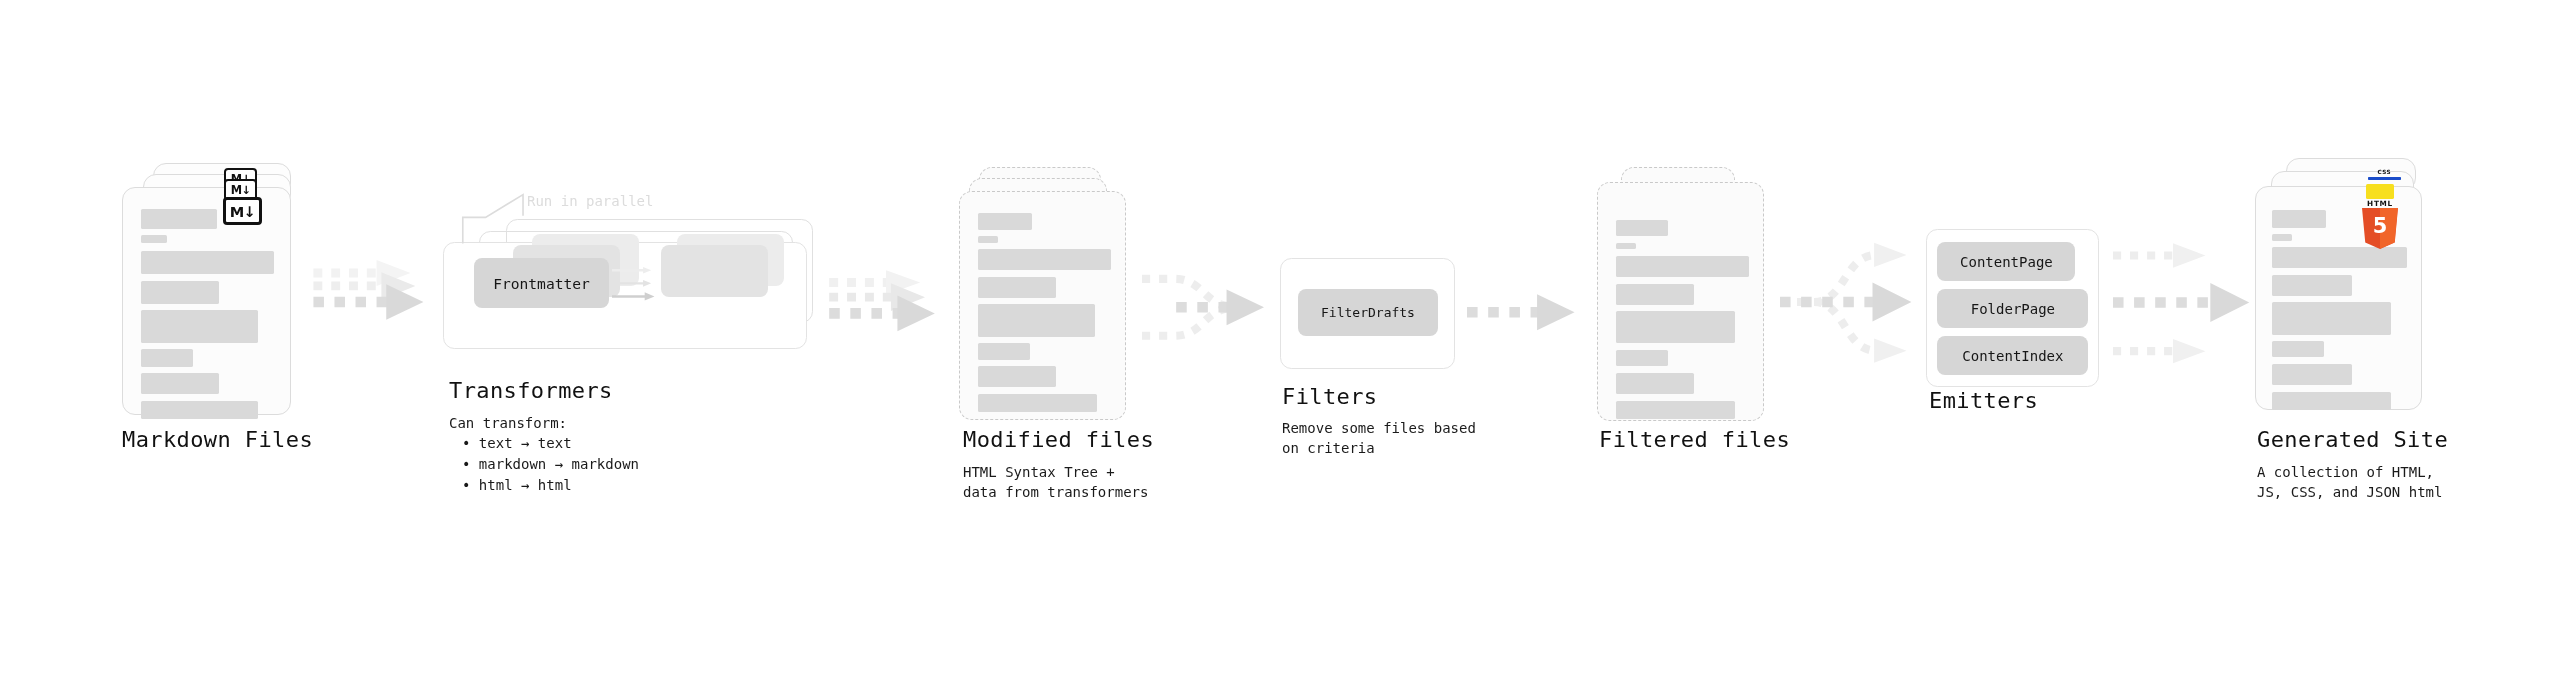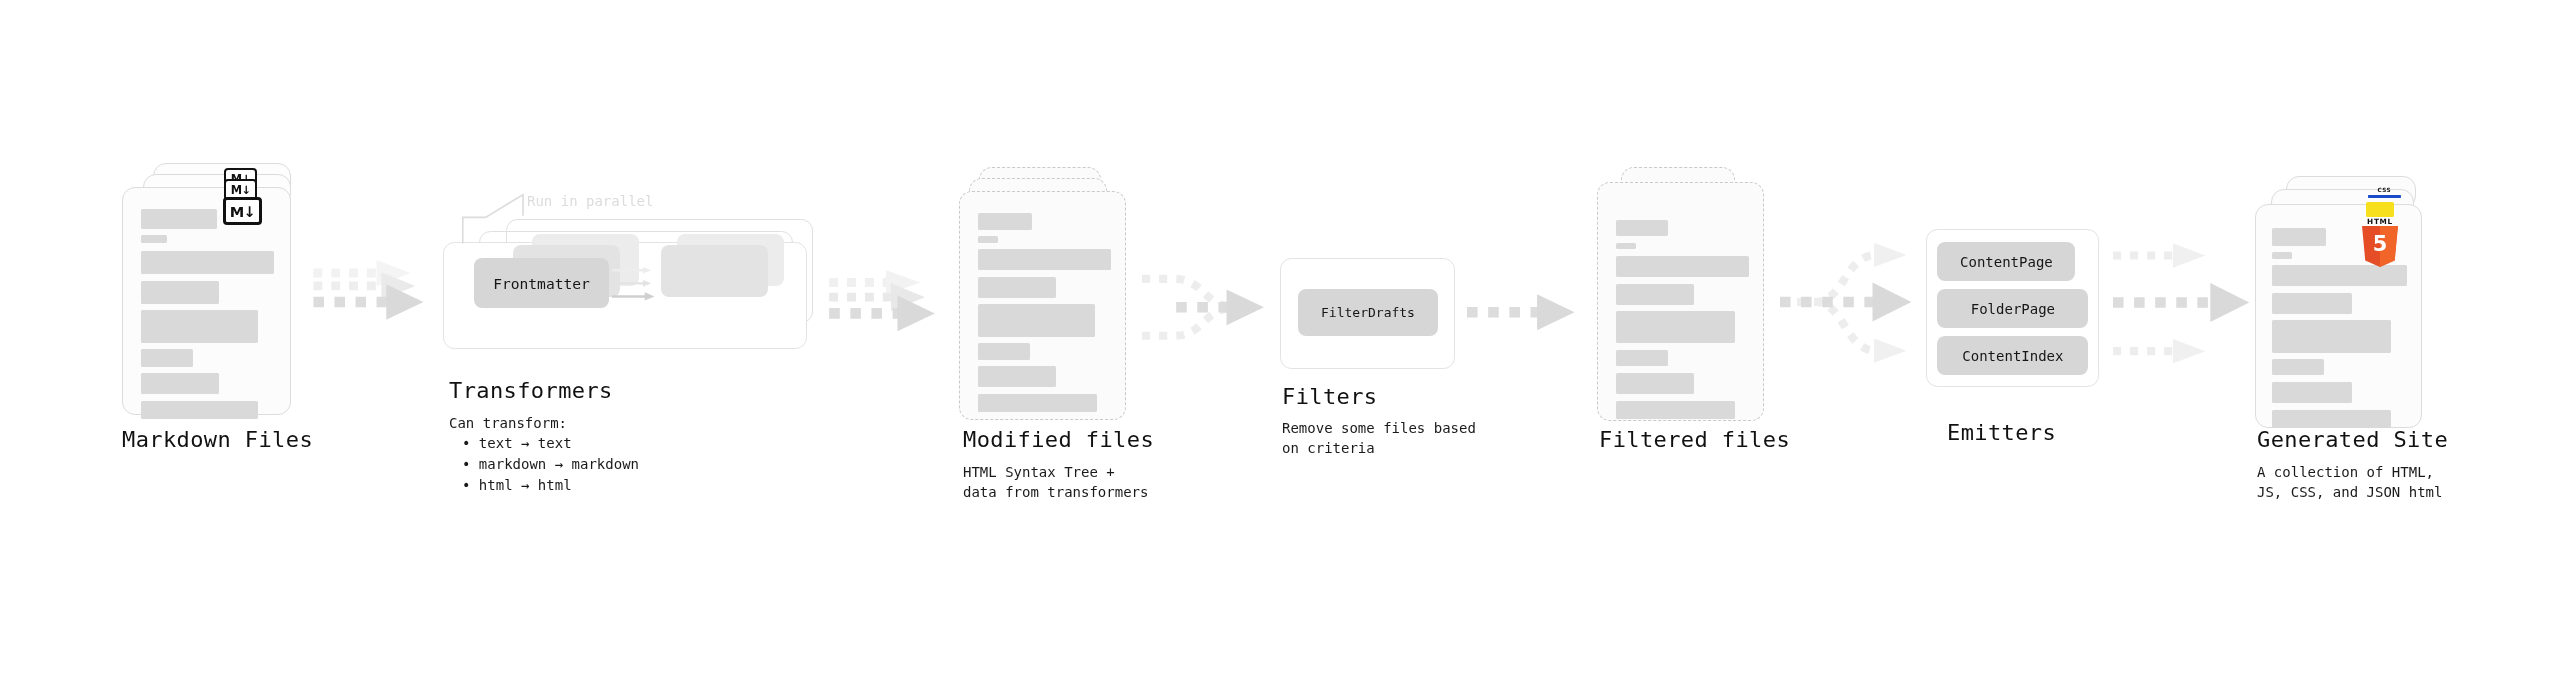--- a/index.html
+++ b/index.html
@@ -228,32 +228,32 @@
     <line x1="0" y1="90" x2="116" y2="90" stroke="#dcdcdc" stroke-width="13" stroke-dasharray="13 13"></line>
     <polygon points="114,66 162,90 114,114" fill="#d9d9d9"></polygon>
   </svg>
 
   <div class="node" style="left:1926px;top:229px;width:175px;height:163px;">
     <div class="gbox solid" style="left:0px;top:0px;width:173px;height:158px;"></div>
     <div class="pill" style="left:11.4px;top:13px;width:138px;height:39px;font-size:14px;">ContentPage</div>
     <div class="pill" style="left:11.4px;top:60px;width:151px;height:39px;font-size:14px;">FolderPage</div>
     <div class="pill" style="left:11.4px;top:107px;width:151px;height:39px;font-size:14px;">ContentIndex</div>
   </div>
-  <div class="title" style="left:1929px;top:420px;margin-left:18px;">Emitters</div>
+  <div class="title" style="left:1929px;top:388px;">Emitters</div>
 
   <svg style="left:2113px;top:236px;" width="146" height="146" viewBox="0 0 180 180">
     <line x1="0" y1="24" x2="76" y2="24" stroke="#ededed" stroke-width="10" stroke-dasharray="10 11"></line>
     <polygon points="74,9 114,24 74,39" fill="#f0f0f0"></polygon>
     <line x1="0" y1="142" x2="76" y2="142" stroke="#ededed" stroke-width="10" stroke-dasharray="10 11"></line>
     <polygon points="74,127 114,142 74,157" fill="#f0f0f0"></polygon>
     <line x1="0" y1="82" x2="122" y2="82" stroke="#dcdcdc" stroke-width="13" stroke-dasharray="13 13"></line>
     <polygon points="120,58 168,82 120,106" fill="#d9d9d9"></polygon>
   </svg>
 
-  <div class="docstack" style="left:2255px;top:158px;width:195px;height:268px;margin-top:18px;">
+  <div class="docstack" style="left:2255px;top:158px;width:195px;height:268px;">
     <div class="doc" style="left:31px;top:0px;width:130px;height:32.5px;"></div>
     <div class="doc" style="left:16.3px;top:13px;width:143px;height:32.5px;"></div>
     <div class="doc" style="left:0px;top:28px;width:167px;height:224px;">
       <div class="bar" style="left:16.3px;top:23px;width:54px;height:18px;"></div>
       <div class="bar" style="left:16.3px;top:47px;width:19.5px;height:6.5px;"></div>
       <div class="bar" style="left:16.3px;top:60px;width:135px;height:21px;"></div>
       <div class="bar" style="left:16.3px;top:88px;width:80px;height:21px;"></div>
       <div class="bar" style="left:16.3px;top:115px;width:119px;height:32.5px;"></div>
       <div class="bar" style="left:16.3px;top:154px;width:52px;height:16.3px;"></div>
       <div class="bar" style="left:16.3px;top:177px;width:80px;height:21px;"></div>

